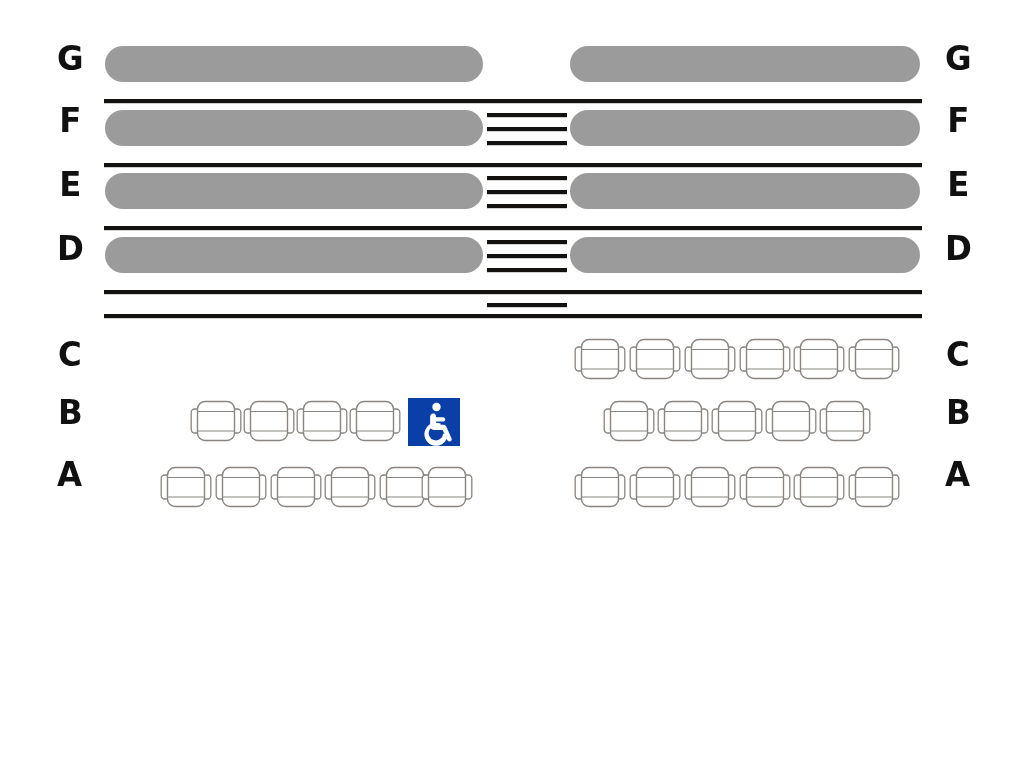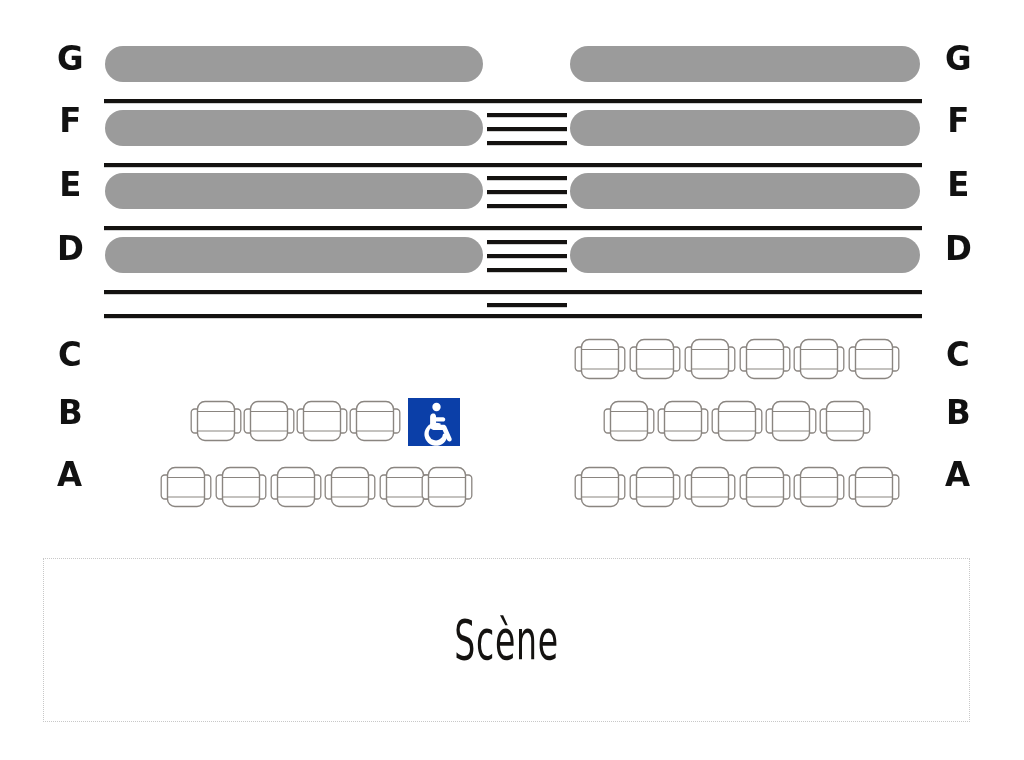--- a/index.html
+++ b/index.html
@@ -393,16 +393,13 @@
     </div>
     <div class="wheelchair" style="left: 408px; top: 398px; background: rgb(11, 63, 168);">
       <svg width="52" height="48" viewBox="0 0 52 48">
         <g fill="#ffffff">
           <circle cx="28.5" cy="9" r="4.2"></circle>
           <path d="M25.2 15.2 c-1.9 0.35 -3.1 1.9 -3.1 3.8 l0 9.6 c0 1.9 1.5 3.3 3.4 3.3 l9.1 0 l4.6 10.2 c0.55 1.25 1.95 1.8 3.15 1.25 c1.2 -0.55 1.7 -2 1.15 -3.2 l-5.35 -11.8 c-0.45 -1 -1.45 -1.65 -2.55 -1.65 l-7.6 0 l0 -3.1 l7.1 0 c1.2 0 2.15 -0.95 2.15 -2.1 c0 -1.2 -0.95 -2.15 -2.15 -2.15 l-7.1 0 l0 -1.05 c0 -1.95 -1.45 -3.4 -3.35 -3.1 Z"></path>
           <path d="M32.6 25.6 a11.6 11.6 0 1 0 7.0 10.1 l-4.5 0 a7.2 7.2 0 1 1 -2.5 -6.0 Z"></path>
         </g>
       </svg>
     </div>
-    <div class="stage" style="left: 43px; top: 558px; width: 927px; height: 164px; border-color: rgb(200, 200, 200);">
-      <div class="stage-label">Scène</div>
-    </div>
   </div>
 
 </body></html>

